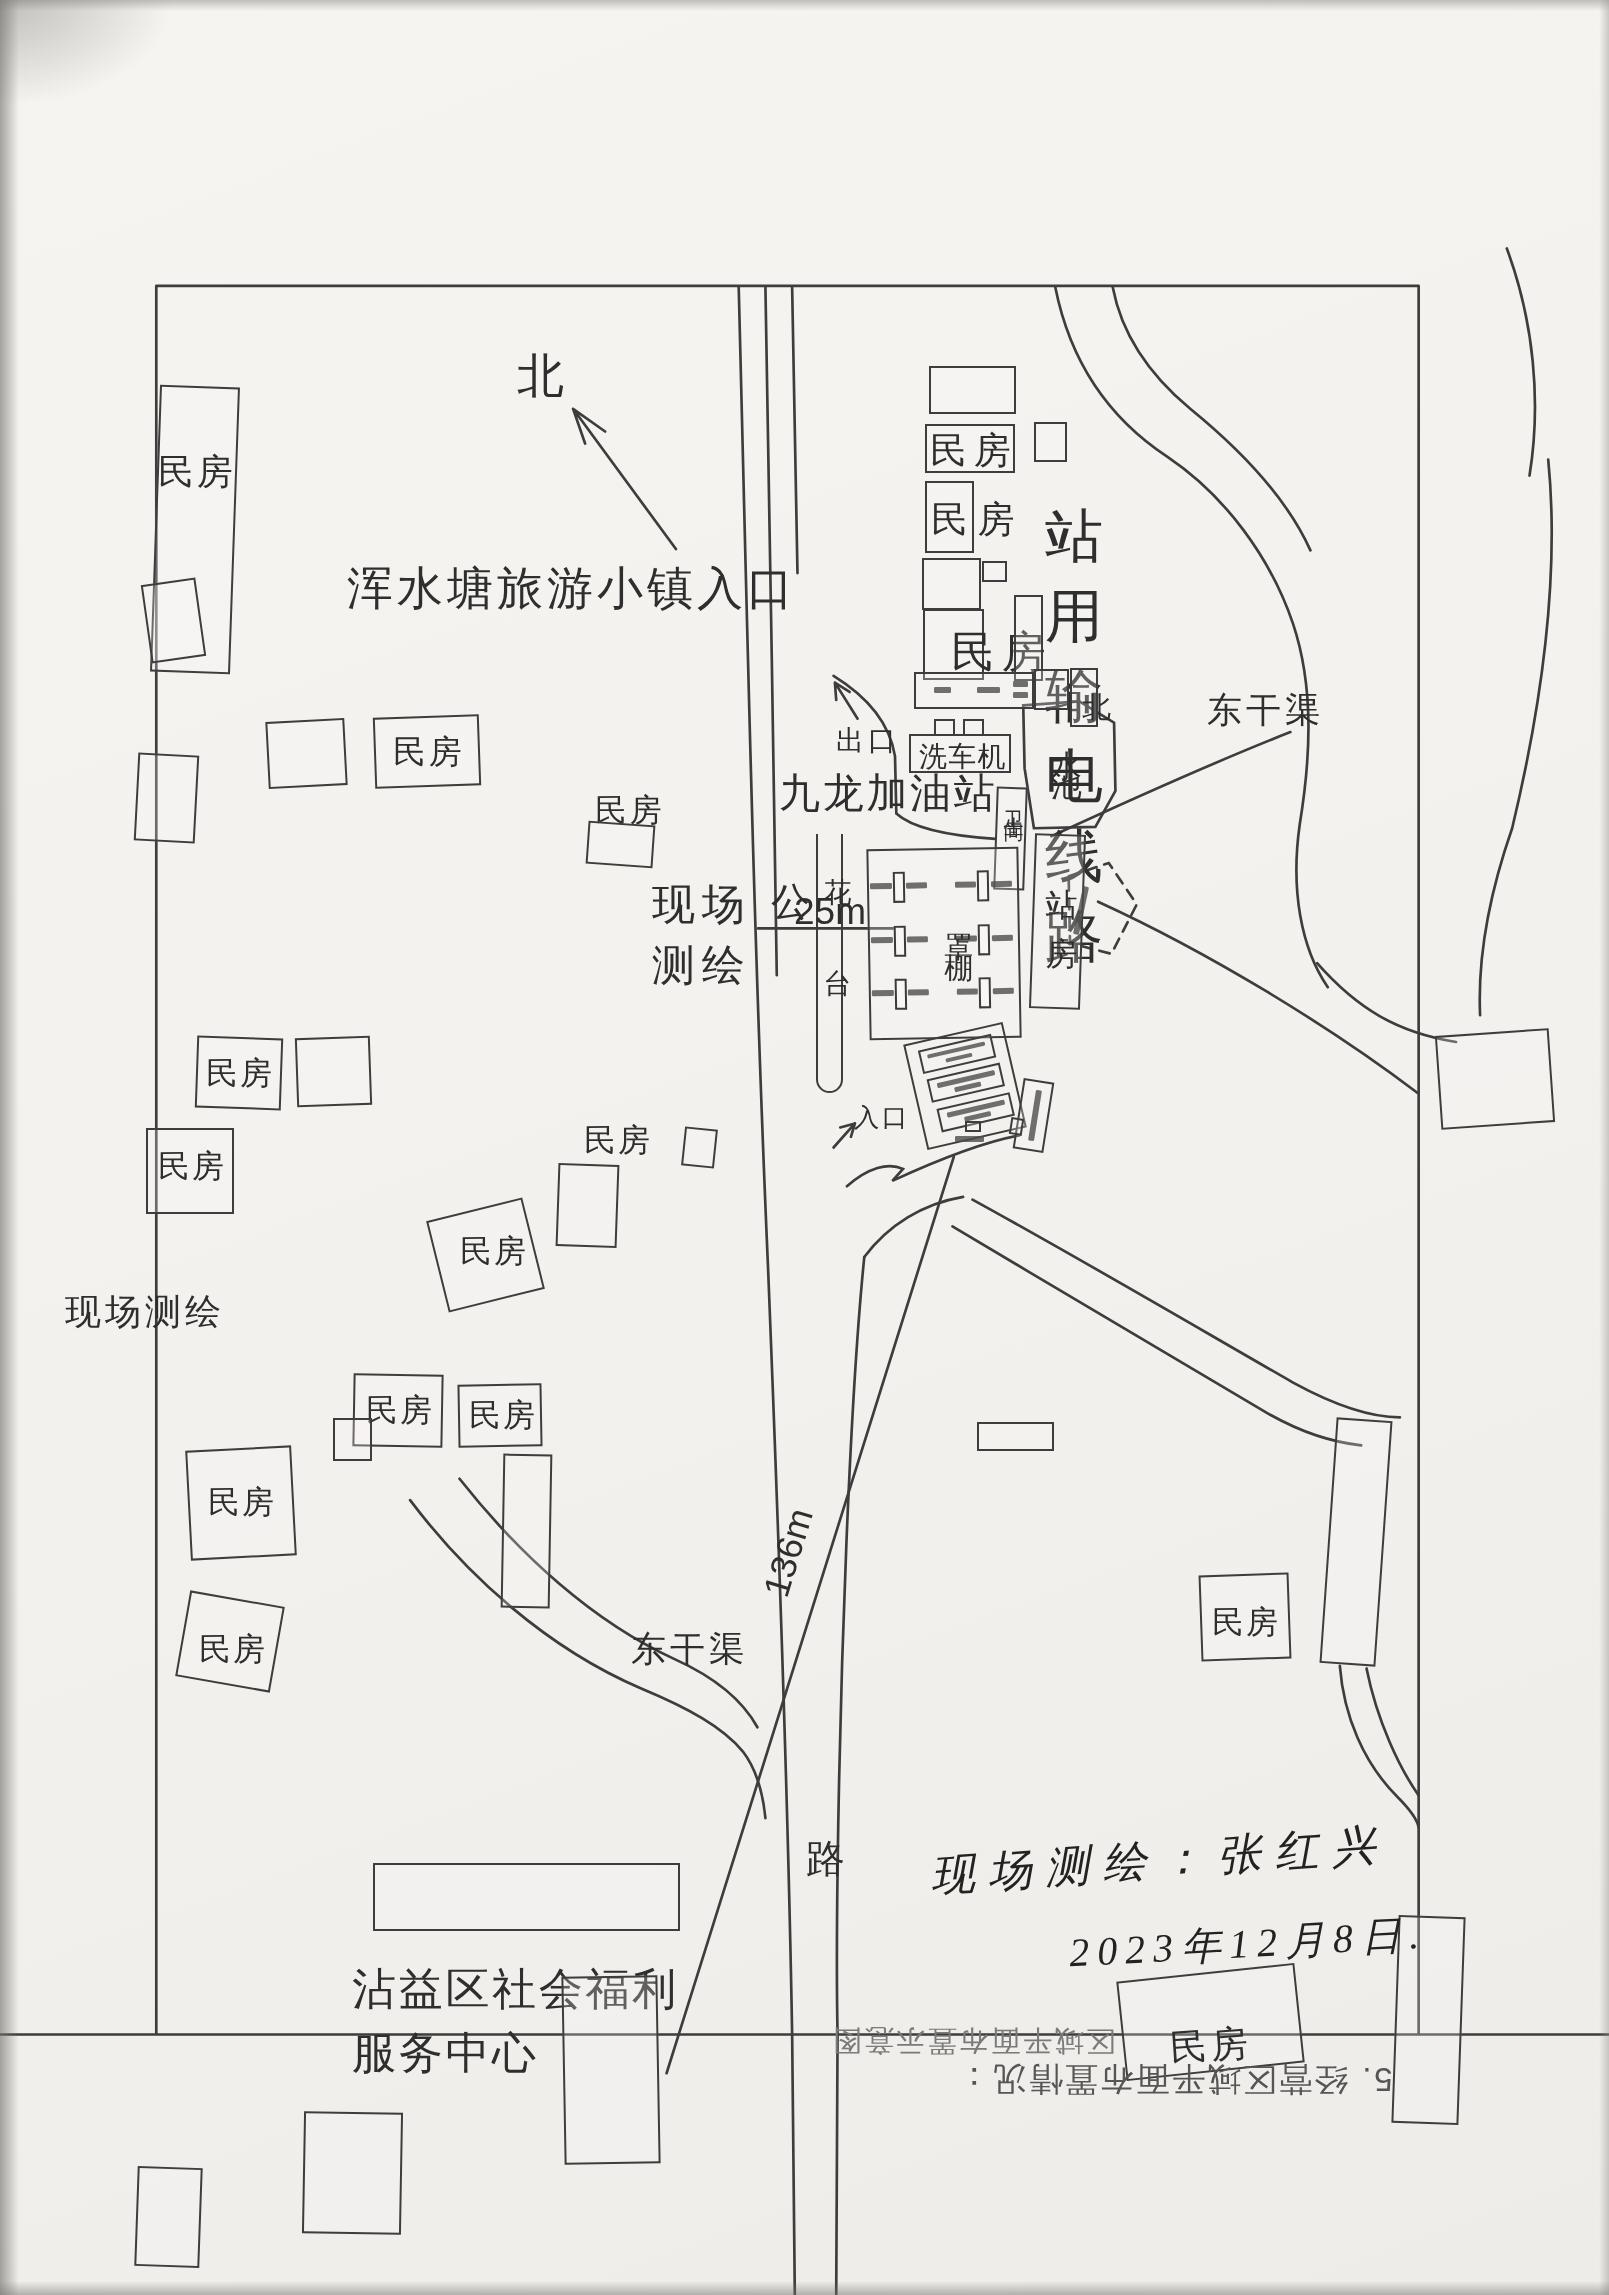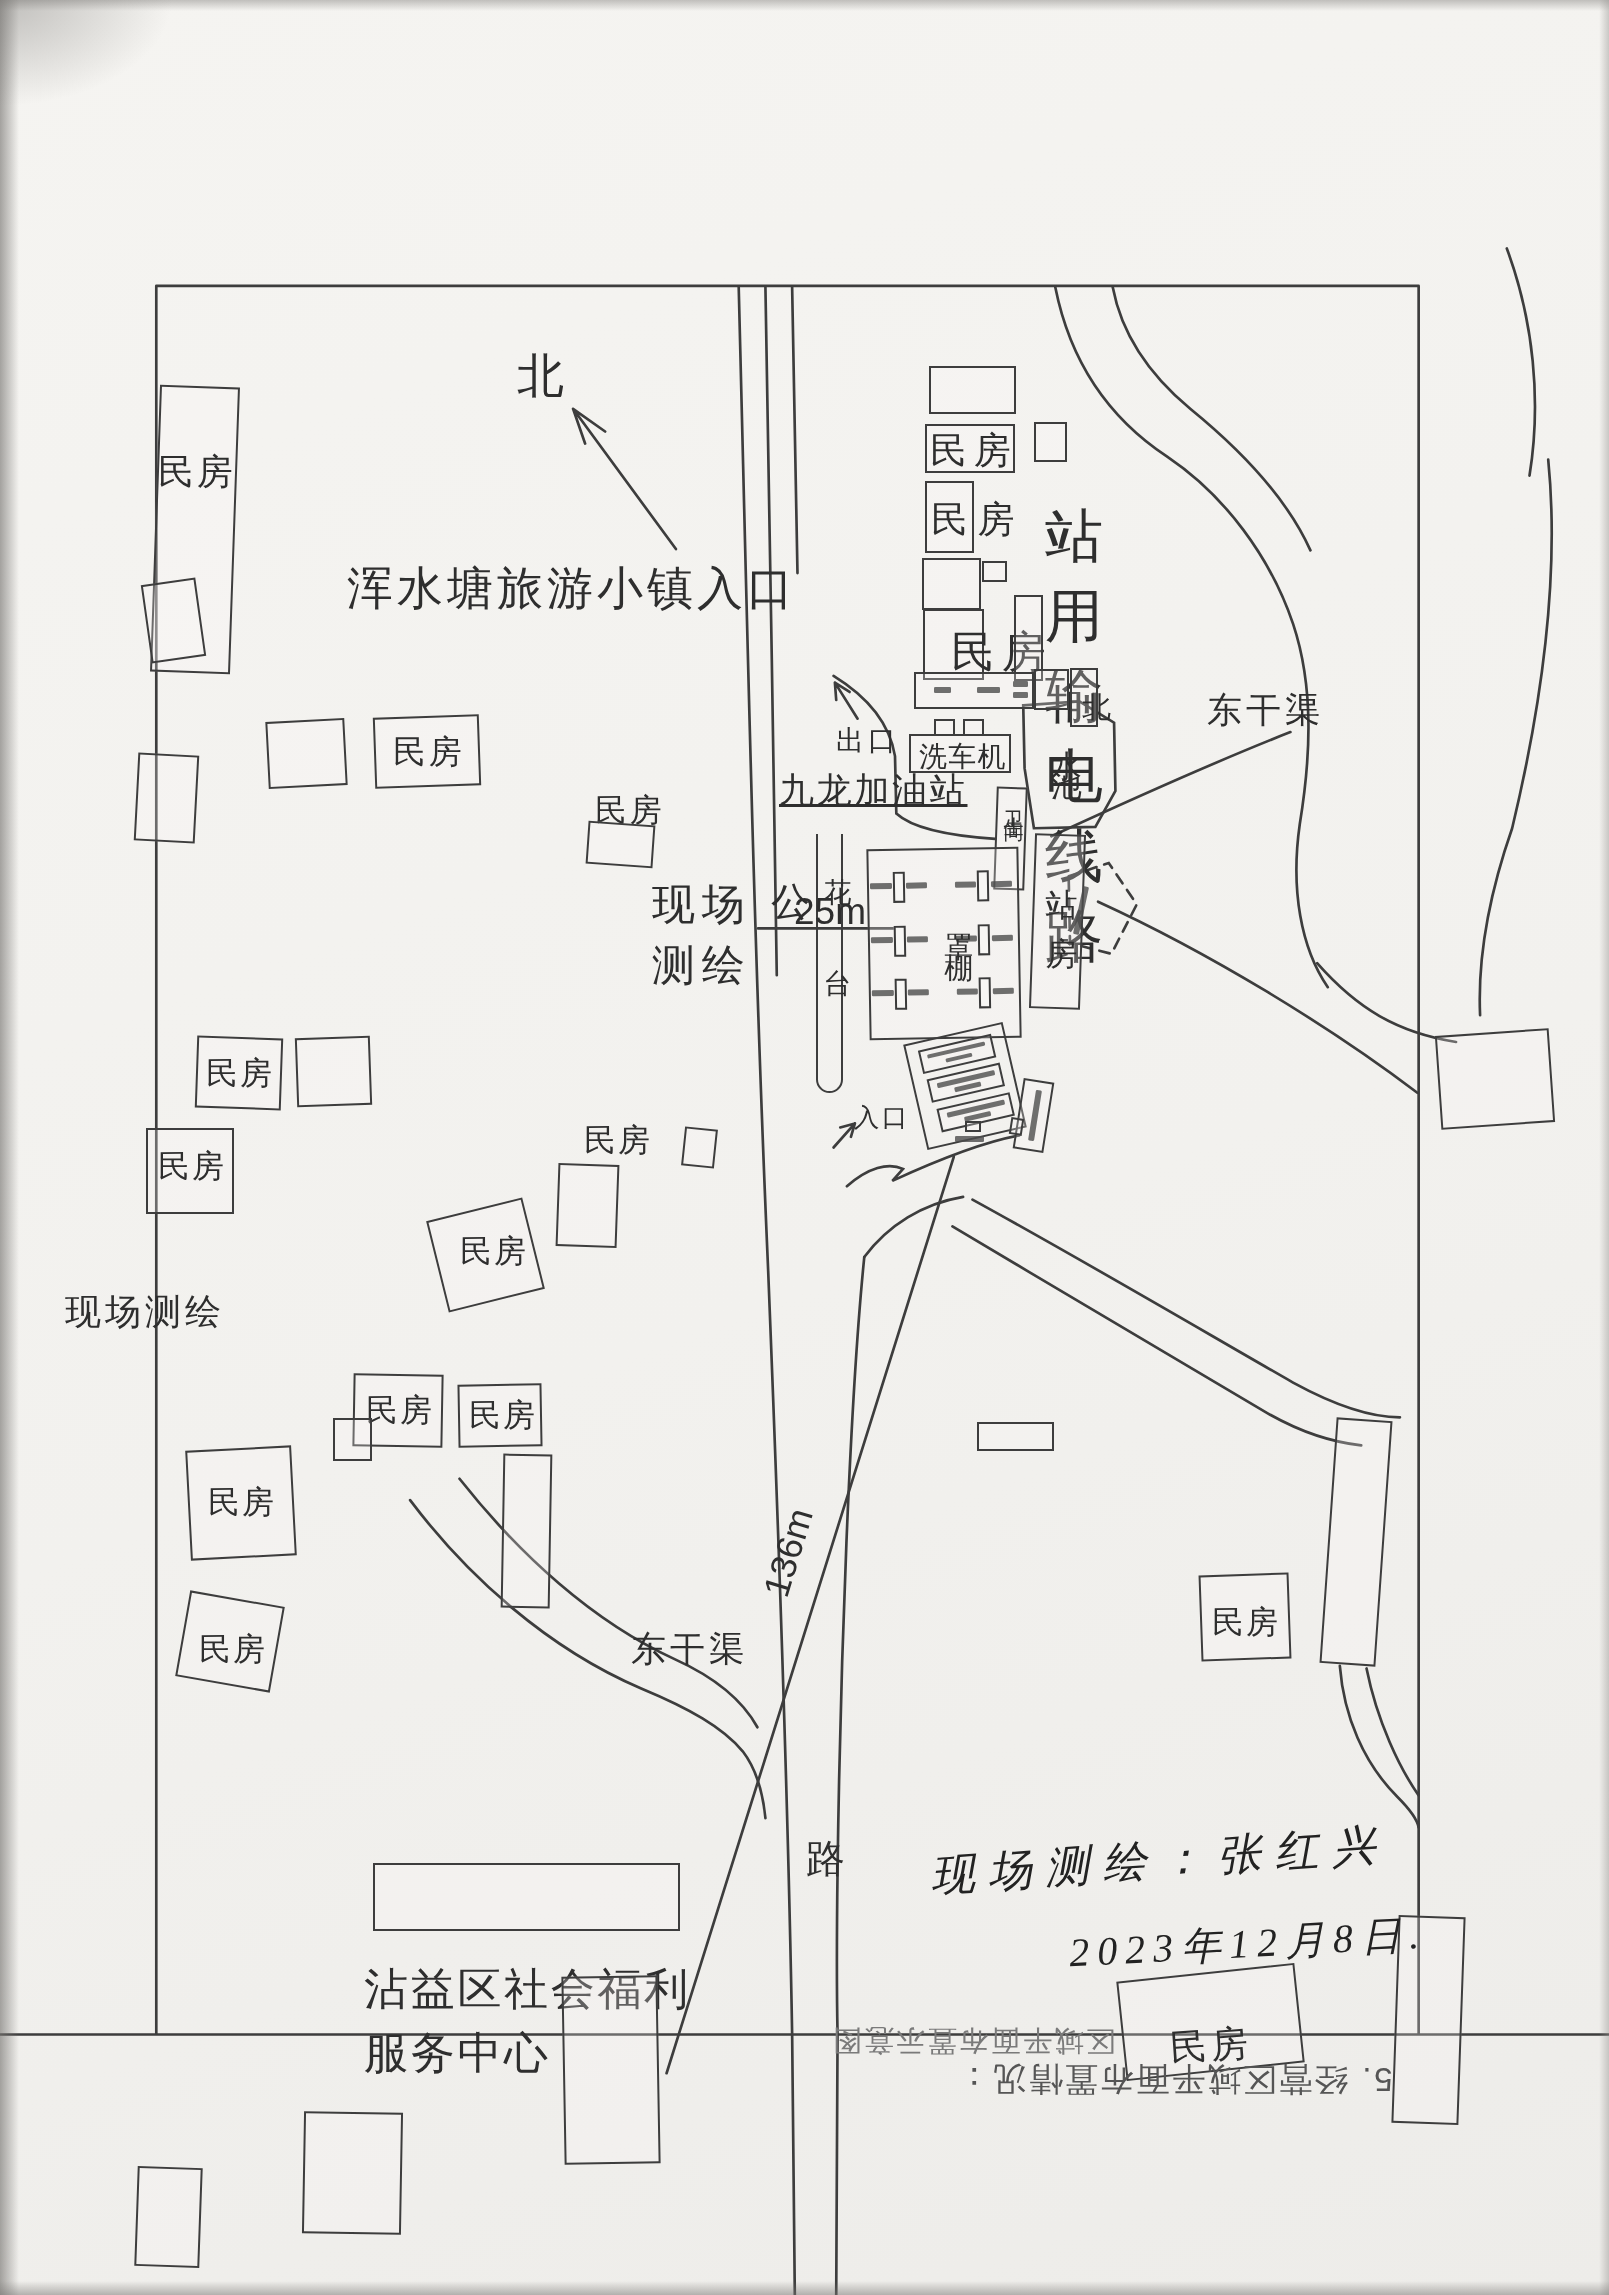--- a/index.html
+++ b/index.html
@@ -131,21 +131,21 @@
   <div class="sm" style="left:1013px;top:692px;width:14.7px;"></div>
   <div class="bld" style="left:1034px;top:669px;width:35px;height:41px;"></div>
   <div class="bld" style="left:1070px;top:668px;width:28px;height:59px;"></div>
 
   <div class="bld" style="left:934px;top:719px;width:21.4px;height:17.4px;"></div>
   <div class="bld" style="left:963px;top:719px;width:21.4px;height:17.4px;"></div>
   <div class="bld" style="left:909px;top:734px;width:102px;height:39px;"></div>
   <div class="lbl" style="left:919px;top:739px;font-size:28px;letter-spacing:1.3px;">洗车机</div>
 
   <div class="lbl" style="left:836px;top:723px;font-size:28px;letter-spacing:4px;">出口</div>
-  <div class="lbl" style="left:779px;top:768px;font-size:35px;letter-spacing:2.7px;text-decoration:underline;">九龙加油站</div>
+  <div class="lbl" style="left:779px;top:768px;font-size:41px;letter-spacing:2.7px;">九龙加油站</div>
 
   <div class="lbl vtext" style="left:1046px;top:726px;font-size:31px;letter-spacing:18.7px;">水池</div>
   <div class="lbl" style="left:1082px;top:689px;font-size:29px;">北</div>
 
   <div class="bld" style="left:995px;top:787px;width:31px;height:103px;transform:rotate(2deg);"></div>
   <div class="lbl vtext" style="left:1001px;top:795px;font-size:20px;letter-spacing:5.3px;">卫生间</div>
 
   <div class="bld" style="left:816px;top:834px;width:27px;height:259px;border-top:none;border-radius:0 0 13.4px 13.4px;background:none;"></div>
   <div class="lbl vtext" style="left:820px;top:856px;font-size:28px;letter-spacing:90px;">花台</div>
 
@@ -206,21 +206,21 @@
 
   <div class="lbl" style="left:854px;top:1102px;font-size:25.4px;letter-spacing:2.7px;">入口</div>
 
   <div class="bld" style="left:1438px;top:1032px;width:114px;height:94px;transform:rotate(-4deg);"></div>
   <div class="bld" style="left:977px;top:1422px;width:77px;height:29px;"></div>
   <div class="bld" style="left:1200px;top:1574px;width:90px;height:86px;transform:rotate(-2deg);"></div>
   <div class="lbl" style="left:1212px;top:1602px;font-size:32px;letter-spacing:2px;">民房</div>
   <div class="bld" style="left:1328px;top:1419px;width:56px;height:246px;transform:rotate(4deg);"></div>
 
   <div class="bld" style="left:373px;top:1863px;width:307px;height:68px;"></div>
-  <div class="lbl" style="left:364px;top:1957px;width:341px;font-size:44px;letter-spacing:2.7px;line-height:1.45;">沾益区社会福利服务中心</div>
+  <div class="lbl" style="left:352px;top:1957px;width:341px;font-size:44px;letter-spacing:2.7px;line-height:1.45;">沾益区社会福利服务中心</div>
   <div class="bld" style="left:563px;top:1976px;width:96px;height:188px;transform:rotate(-1deg);"></div>
   <div class="bld" style="left:303px;top:2112px;width:99px;height:122px;transform:rotate(1deg);"></div>
   <div class="bld" style="left:136px;top:2167px;width:65px;height:100px;transform:rotate(2deg);"></div>
 
   <div class="bld" style="left:1121px;top:1972px;width:179px;height:100px;transform:rotate(-6deg);"></div>
   <div class="lbl" style="left:1170px;top:2023px;font-size:37px;letter-spacing:4px;transform:rotate(-4deg);">民房</div>
   <div class="bld" style="left:1395px;top:1916px;width:67px;height:208px;transform:rotate(2deg);"></div>
 
   <div class="lbl" style="left:930px;top:1833px;font-size:44px;letter-spacing:13.4px;font-style:italic;color:#222;transform:rotate(-4deg);font-family:'Liberation Serif',serif;">现场测绘：张红兴</div>
   <div class="lbl" style="left:1069px;top:1919px;font-size:40px;letter-spacing:8px;font-style:italic;color:#222;transform:rotate(-3deg);font-family:'Liberation Serif',serif;">2023年12月8日.</div>

